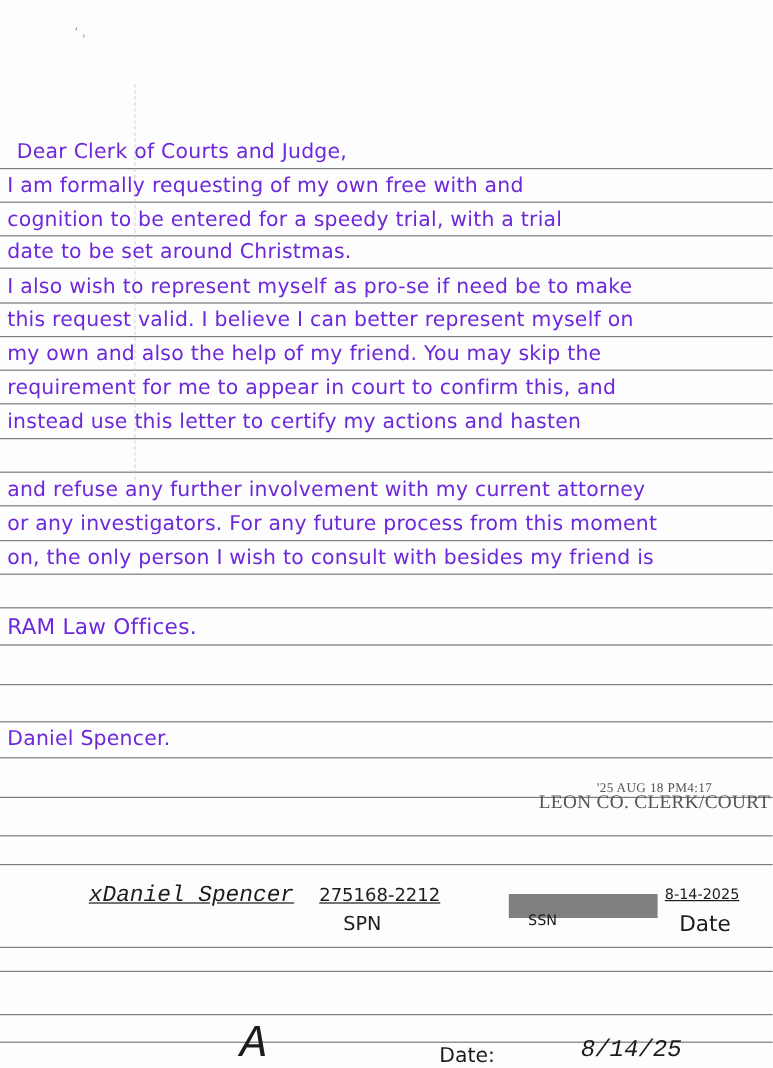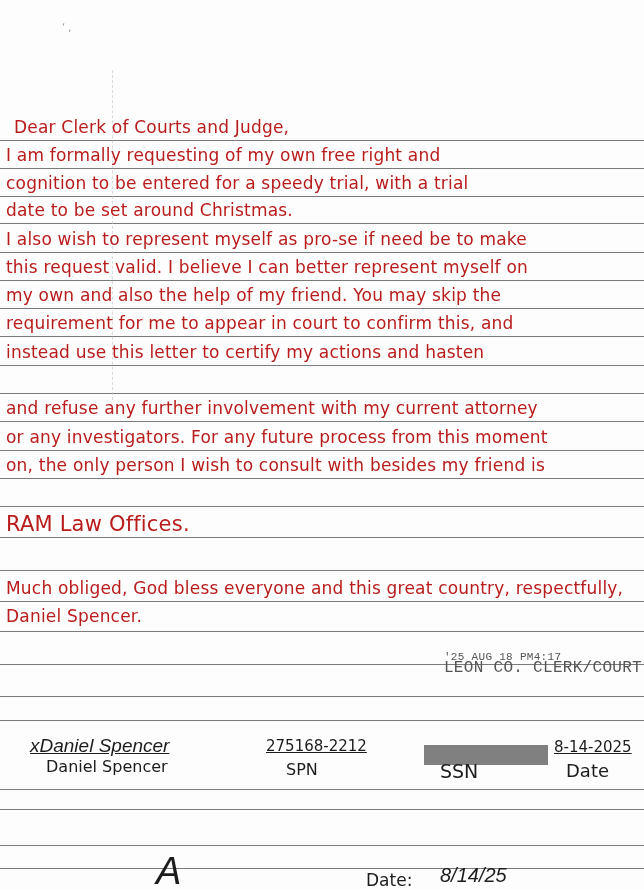--- a/index.html
+++ b/index.html
@@ -15,31 +15,31 @@
     background: #7a7a7a;
   }
   .margin-mark {
     position: absolute; left: 112px; top: 70px; width: 2px; height: 330px;
     border-left: 1px dashed #c4c4c4; opacity: .6;
   }
   .hline {
     position: absolute; left: 6px; white-space: nowrap;
     font-family: "DejaVu Sans", sans-serif;
     font-size: 17px; letter-spacing: 0.2px;
-    color: #b91c1c; transform-origin: left bottom;
+    color: #6d28d9; transform-origin: left bottom;
   }
   .stamp {
-    position: absolute; right: 2px; text-align: left;
-    font-family: Liberation Mono, monospace;
+    position: absolute; right: 2px; text-align: center;
+    font-family: Liberation Serif, serif;
     font-size: 11px; color: #555; line-height: 11px; letter-spacing: 0.3px;
   }
   .stamp .l2 { font-size: 16px; }
   .sig {
     position: absolute; white-space: nowrap; color: #1c1c1c;
-    font-family: Liberation Sans, sans-serif; font-style: italic; font-size: 19px;
+    font-family: Liberation Mono, monospace; font-style: italic; font-size: 19px; margin-left: 44px;
   }
   .lbl { position: absolute; white-space: nowrap; font-size: 16px; color: #1c1c1c; }
   .redact { position: absolute; background: #808080; }
   .speck { position: absolute; font-size: 10px; color: #999; }
 </style>
 </head>
 <body>
 
 <div class="page">
 
@@ -66,50 +66,48 @@
   <div class="rule" style="top:720px"></div>
   <div class="rule" style="top:789px"></div>
   <div class="rule" style="top:809px"></div>
   <div class="rule" style="top:845px"></div>
   <div class="rule" style="top:868px"></div>
 
   <div class="margin-mark"></div>
   <span class="speck" style="left:62px;top:22px">‘ ,</span>
 
   <div class="hline" style="top:117px;left:14px">Dear Clerk of Courts and Judge,</div>
-  <div class="hline" style="top:145px">I am formally requesting of my own free right and</div>
+  <div class="hline" style="top:145px">I am formally requesting of my own free with and</div>
   <div class="hline" style="top:173px">cognition to be entered for a speedy trial, with a trial</div>
   <div class="hline" style="top:200px">date to be set around Christmas.</div>
   <div class="hline" style="top:229px">I also wish to represent myself as pro-se if need be to make</div>
   <div class="hline" style="top:257px">this request valid. I believe I can better represent myself on</div>
   <div class="hline" style="top:285px">my own and also the help of my friend. You may skip the</div>
   <div class="hline" style="top:313px">requirement for me to appear in court to confirm this, and</div>
   <div class="hline" style="top:342px">instead use this letter to certify my actions and hasten</div>
   <div class="hline" style="top:398px">and refuse any further involvement with my current attorney</div>
   <div class="hline" style="top:427px">or any investigators. For any future process from this moment</div>
   <div class="hline" style="top:455px">on, the only person I wish to consult with besides my friend is</div>
-  <div class="hline" style="top:512px;font-size:21px">RAM Law Offices.</div>
+  <div class="hline" style="top:512px;font-size:18px">RAM Law Offices.</div>
 
-  <div class="hline" style="top:578px">Much obliged, God bless everyone and this great country, respectfully,</div>
   <div class="hline" style="top:606px">Daniel Spencer.</div>
 
   <div class="stamp" style="top:652px">
     <div>'25 AUG 18 PM4:17</div>
     <div class="l2">LEON CO. CLERK/COURT</div>
   </div>
 
   <div class="sig" style="left:30px;top:735px;text-decoration:underline">xDaniel Spencer</div>
-  <div class="lbl" style="left:46px;top:757px">Daniel Spencer</div>
 
   <div class="lbl" style="left:266px;top:737px;font-size:15px;text-decoration:underline">275168-2212</div>
   <div class="lbl" style="left:286px;top:760px">SPN</div>
 
   <div class="redact" style="left:424px;top:745px;width:124px;height:20px"></div>
-  <div class="lbl" style="left:440px;top:760px;font-size:19px">SSN</div>
+  <div class="lbl" style="left:440px;top:760px;font-size:12px">SSN</div>
 
-  <div class="lbl" style="left:554px;top:738px;font-size:15px;text-decoration:underline">8-14-2025</div>
+  <div class="lbl" style="left:554px;top:738px;font-size:12px;text-decoration:underline">8-14-2025</div>
   <div class="lbl" style="left:566px;top:760px;font-size:18px">Date</div>
 
   <div class="sig" style="left:156px;top:852px;font-size:38px;line-height:38px">A</div>
   <div class="lbl" style="left:366px;top:870px;font-size:17px">Date:</div>
   <div class="sig" style="left:440px;top:864px;font-size:20px">8/14/25</div>
 
 </div>
 
 </body></html>

